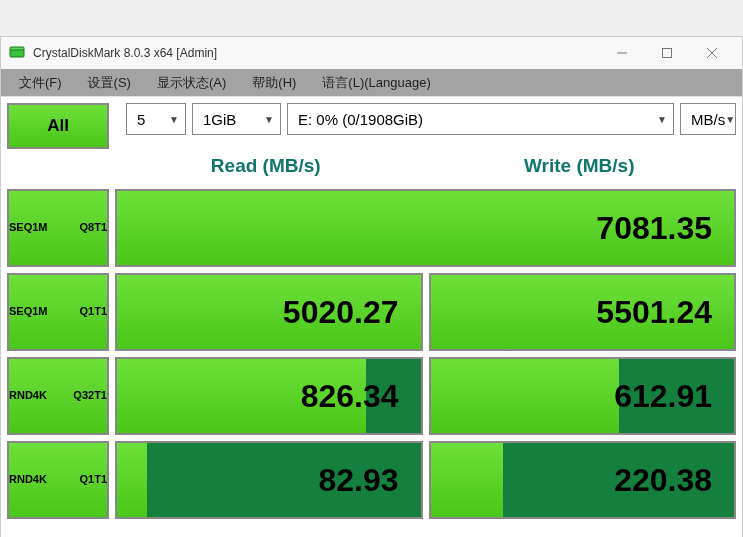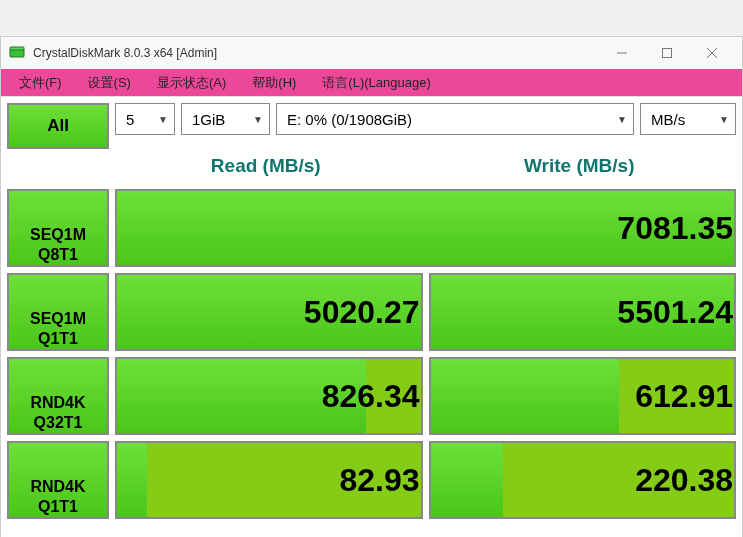--- a/index.html
+++ b/index.html
@@ -4,39 +4,39 @@
 <style>
 * { margin: 0; padding: 0; box-sizing: border-box; }
 body { font-family: "Segoe UI", Tahoma, sans-serif; background: #f0f0f0; }
 .window { width: 743px; height: 537px; background: #f8f8f8; border: 1px solid #ccc; display: flex; flex-direction: column; }
 .titlebar { height: 32px; display: flex; align-items: center; padding: 0 8px; background: #f8f8f8; }
 .titlebar-icon { width: 16px; height: 16px; margin-right: 8px; }
 .titlebar-icon svg { display: block; }
 .titlebar-text { flex: 1; font-size: 12px; color: #333; }
 .titlebar-controls { display: flex; gap: 0; }
 .win-btn { width: 45px; height: 30px; display: flex; align-items: center; justify-content: center; color: #777; font-size: 12px; }
-.menubar { height: 28px; display: flex; align-items: center; padding: 0 6px; gap: 2px; background: #ec4899; border-bottom: 1px solid #e0e0e0; font-size: 13px; }
+.menubar { height: 28px; display: flex; align-items: center; padding: 0 6px; gap: 2px; background: #a3a3a3; border-bottom: 1px solid #e0e0e0; font-size: 13px; }
 .menu-item { padding: 3px 12px; color: #222; }
 .content { flex: 1; padding: 6px; background: #fff; }
-.toprow { display: flex; gap: 6px; margin-bottom: 6px; align-items: stretch; }
+.toprow { display: flex; gap: 17px; margin-bottom: 6px; align-items: stretch; }
 .all-btn { width: 102px; height: 46px; background: linear-gradient(#6de03a, #4ac61a); border: 2px solid #888; display: flex; align-items: center; justify-content: center; font-weight: bold; font-size: 17px; color: #000; }
 .selectors { flex: 1; display: flex; gap: 6px; }
 .sel { background: #fff; border: 1px solid #888; display: flex; align-items: center; justify-content: space-between; padding: 0 6px 0 10px; font-size: 15px; height: 32px; }
 .sel-count { width: 60px; }
 .sel-size { width: 89px; }
 .sel-drive { flex: 1; }
-.sel-unit { width: 96px; }
+.sel-unit { width: 56px; }
 .chev { font-size: 10px; color: #444; }
 .headers { display: flex; height: 30px; margin-bottom: 4px; }
 .headers .spacer { width: 102px; }
 .headers .h { flex: 1; text-align: center; font-weight: bold; font-size: 19px; color: #0f766e; }
 .rows { display: flex; flex-direction: column; gap: 6px; }
 .row { display: flex; gap: 6px; height: 78px; }
-.test-btn { width: 102px; background: linear-gradient(#6de03a, #4ac61a); border: 2px solid #888; display: flex; flex-direction: column; align-items: center; justify-content: flex-end; font-weight: bold; font-size: 16px; line-height: 1.25; color: #000; }
-.cell { flex: 1; border: 2px solid #888; position: relative; display: flex; align-items: center; justify-content: flex-end; padding-right: 1px; background: #84cc16; overflow: hidden; }
+.test-btn { width: 102px; background: linear-gradient(#6de03a, #4ac61a); border: 2px solid #888; display: flex; align-items: center; justify-content: space-between; font-weight: bold; font-size: 11px; line-height: 1.25; color: #000; }
+.cell { flex: 1; border: 2px solid #888; position: relative; display: flex; align-items: center; justify-content: flex-end; padding-right: 22px; background: #15803d; overflow: hidden; }
 .bar { position: absolute; left: 0; top: 0; bottom: 0; background: linear-gradient(#6de03a, #4ac61a); }
 .val { position: relative; font-weight: bold; font-size: 32px; color: #000; z-index: 2; }
 .watermark { position: absolute; right: 12px; bottom: 6px; opacity: 0.3; font-size: 13px; color: #555; display: flex; align-items: center; gap: 4px; pointer-events: none; }
 .window { position: relative; margin-top: 36px; }
 </style>
 </head>
 <body>
 
 <div class="window">
   <div class="titlebar">

